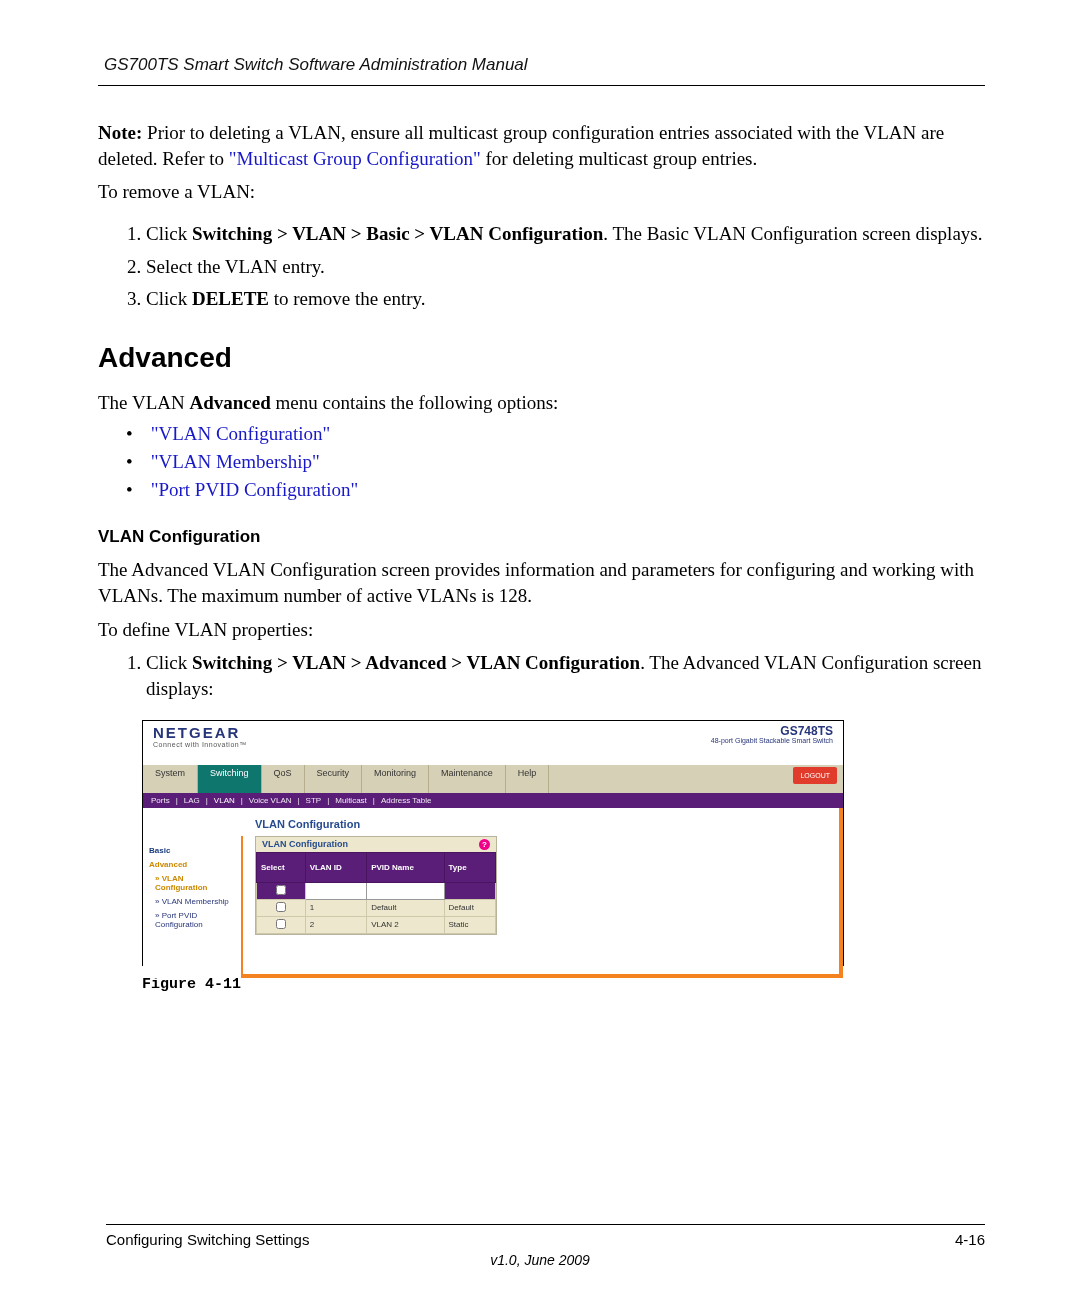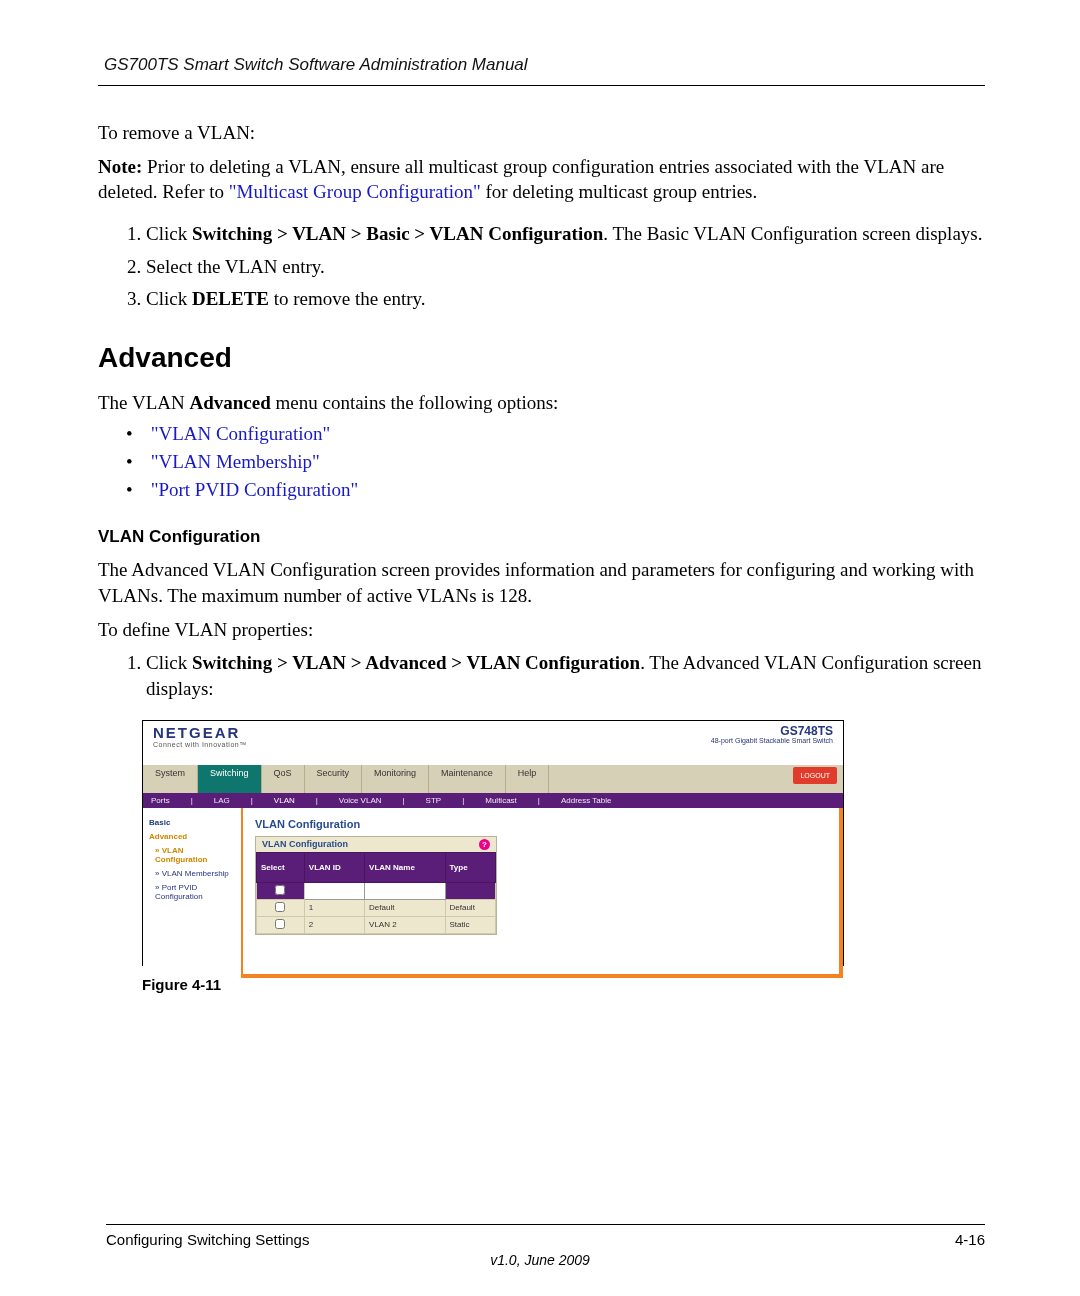--- a/index.html
+++ b/index.html
@@ -23,38 +23,38 @@
   p { margin:0 0 8px; line-height:1.35; }
   ol { padding-left:48px; margin:6px 0; }
   ol li { margin-bottom:7px; line-height:1.35; }
   .bold { font-weight:bold; }
   h2.sec { font-family:Arial, Helvetica, sans-serif; font-size:28px; font-weight:bold; margin:30px 0 16px; }
   h3.sub { font-family:Arial, Helvetica, sans-serif; font-size:17px; font-weight:bold; margin:26px 0 10px; }
   .link { color:#1818c8; }
   ul.bul { list-style:none; padding-left:28px; margin:4px 0; }
   ul.bul li { margin-bottom:6px; }
   ul.bul li::before { content:"•"; margin-right:18px; color:#000; }
-  .figcap { font-family:Liberation Sans, sans-serif; font-weight:bold; font-size:15px; margin:10px 0 0 44px; }
+  .figcap { font-family:Liberation Mono, monospace; font-weight:bold; font-size:15px; margin:10px 0 0 44px; }
 
   
   .shot { width:700px; height:244px; margin:18px 0 4px 44px; border:1px solid #000; background:#fff; position:relative; font-family:Arial, Helvetica, sans-serif; }
   .shot .top { height:40px; padding:4px 10px 0 10px; display:flex; justify-content:space-between; }
   .logo { color:#27357a; font-weight:bold; font-size:15px; letter-spacing:2px; line-height:1; }
   .logo-sub { font-size:7px; color:#555; letter-spacing:0.5px; margin-top:1px; }
   .model { text-align:right; color:#27357a; font-size:12px; font-weight:bold; line-height:1; }
   .model-sub { font-size:7px; color:#27357a; font-weight:normal; }
   .tabs { display:flex; background:#d6d0b6; font-size:9px; height:28px; align-items:stretch; }
   .tab { padding:3px 12px; border-right:1px solid #b5ad8b; color:#333; }
   .tab.active { background:#0f766e; color:#fff; font-weight:normal; }
   .logout { margin-left:auto; padding:3px 7px; background:#e13b2b; color:#fff; font-size:7px; border-radius:2px; margin-right:6px; margin-top:2px; height:11px; line-height:11px; }
-  .subtabs { background:#5a1e78; color:#fff; font-size:8px; padding:3px 8px; display:flex; gap:21px; }
+  .subtabs { background:#5a1e78; color:#fff; font-size:8px; padding:3px 8px; display:flex; gap:6px; }
   .subtabs span { opacity:0.9; }
   .subtabs .on { font-weight:normal; opacity:1; }
   .bodyrow { display:flex; height:170px; }
-  .side { width:86px; border-right:2px solid #f58220; background:#fff; padding:10px 6px; }
+  .side { width:86px; border-right:2px solid #f58220; background:#fff; padding:10px 6px;margin-top:28px; }
   .side a { display:block; font-size:8px; color:#27357a; text-decoration:none; margin-bottom:5px; }
   .side a.cur { color:#c80; font-weight:bold; }
   .main { flex:1; background:#fff; border-right:4px solid #f58220; border-bottom:4px solid #f58220; padding:10px 12px; }
   .title1 { color:#274b8e; font-weight:bold; font-size:11px; margin-bottom:6px; }
   .panel { border:1px solid #b7b49b; width:240px; }
   .phead { background:#ece7cd; color:#274b8e; font-size:9px; font-weight:bold; padding:2px 6px; display:flex; justify-content:space-between; }
   .phead .help { width:11px;height:11px;border-radius:50%;background:#e08; color:#fff; font-size:8px; text-align:center; line-height:11px; }
   table.vt { width:100%; border-collapse:collapse; font-size:8px; }
   table.vt th { background:#5a1e78; color:#fff; font-weight:bold; text-align:left; padding:10px 4px; border:1px solid #4a1560; }
   table.vt td { background:#ece7cd; padding:2px 4px; border:1px solid #cfc9ab; color:#333; }
@@ -62,24 +62,24 @@
   input.cb { width:10px;height:10px; margin:0; }
   .ftr { position:absolute; left:106px; right:95px; bottom:48px; border-top:1px solid #000; font-family:Arial, Helvetica, sans-serif; font-size:15px; padding-top:6px; display:flex; justify-content:space-between; }
   .ver { position:absolute; left:0; right:0; bottom:28px; text-align:center; font-style:italic; font-family:Arial, Helvetica, sans-serif; font-size:14px; }
 </style>
 </head>
 <body>
 
 <div class="page">
   <div class="hdr">GS700TS Smart Switch Software Administration Manual</div>
 
-  <p>To remove a VLAN:</p>
   <p>
     <span class="bold">Note:</span><span> Prior to deleting a VLAN, ensure all multicast group configuration entries associated with the VLAN are deleted. Refer to </span><span class="link">"Multicast Group Configuration"</span><span> for deleting multicast group entries.</span>
   </p>
+  <p>To remove a VLAN:</p>
   <div style="height:2px"></div>
   <ol>
     <li>
       <span class="bold" style="font-weight:normal"><span>Click </span><span class="bold">Switching &gt; VLAN &gt; Basic &gt; VLAN Configuration</span><span>. The Basic VLAN Configuration screen displays.</span></span>
     </li>
     <li>Select the VLAN entry.</li>
     <li>
       <span>Click </span><span class="bold">DELETE</span><span> to remove the entry.</span>
     </li>
   </ol>
@@ -152,21 +152,21 @@
         <div class="panel">
           <div class="phead">
             <span>VLAN Configuration</span>
             <span class="help">?</span>
           </div>
           <table class="vt">
             <tbody>
                 <tr>
               <th>Select</th>
               <th>VLAN ID</th>
-              <th>VLAN Name</th>
+              <th>PVID Name</th>
               <th>Type</th>
             </tr>
             <tr>
               <td style="background:#5a1e78;text-align:center"><input type="checkbox" class="cb" style="accent-color: rgb(255, 255, 255);"></td>
               <td class="in"></td>
               <td class="in"></td>
               <td style="background:#5a1e78"></td>
             </tr>
             <tr>
               <td style="text-align:center"><input type="checkbox" class="cb" style=""></td>

